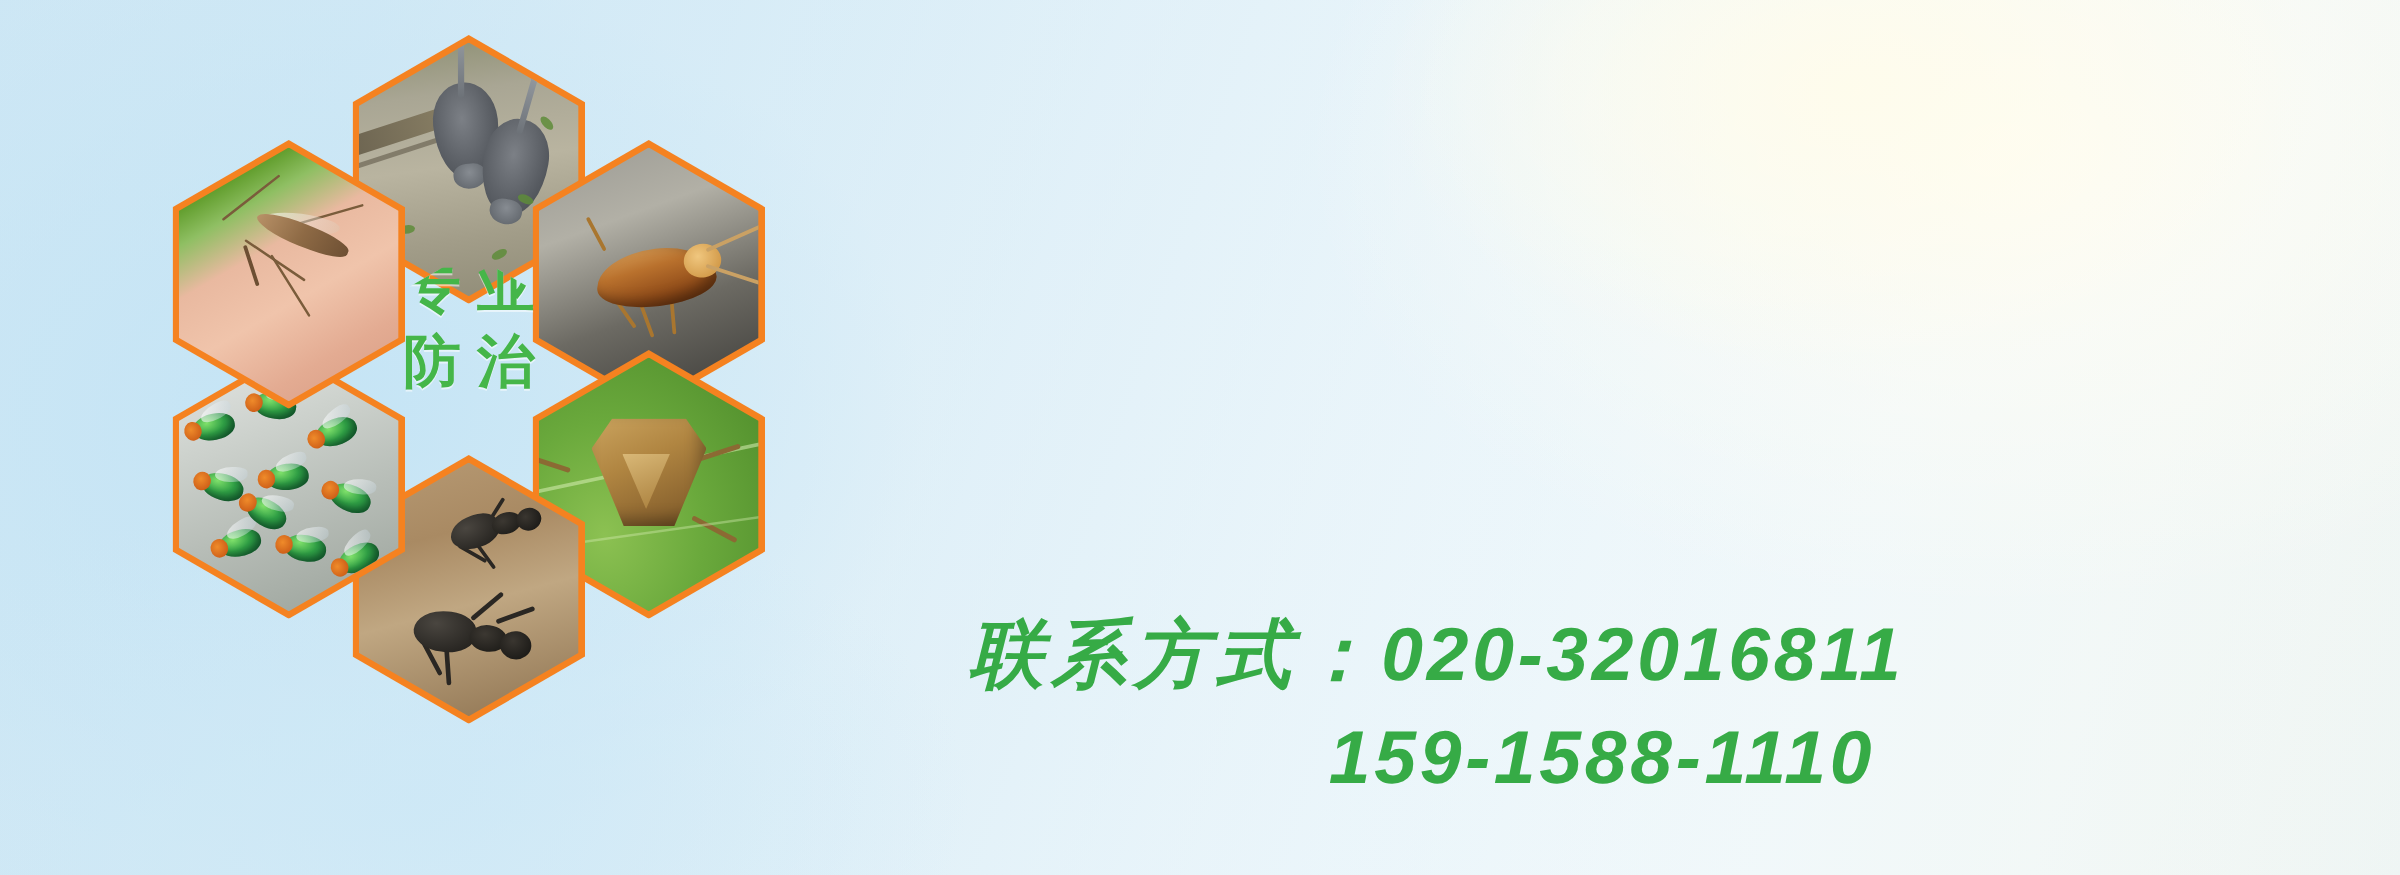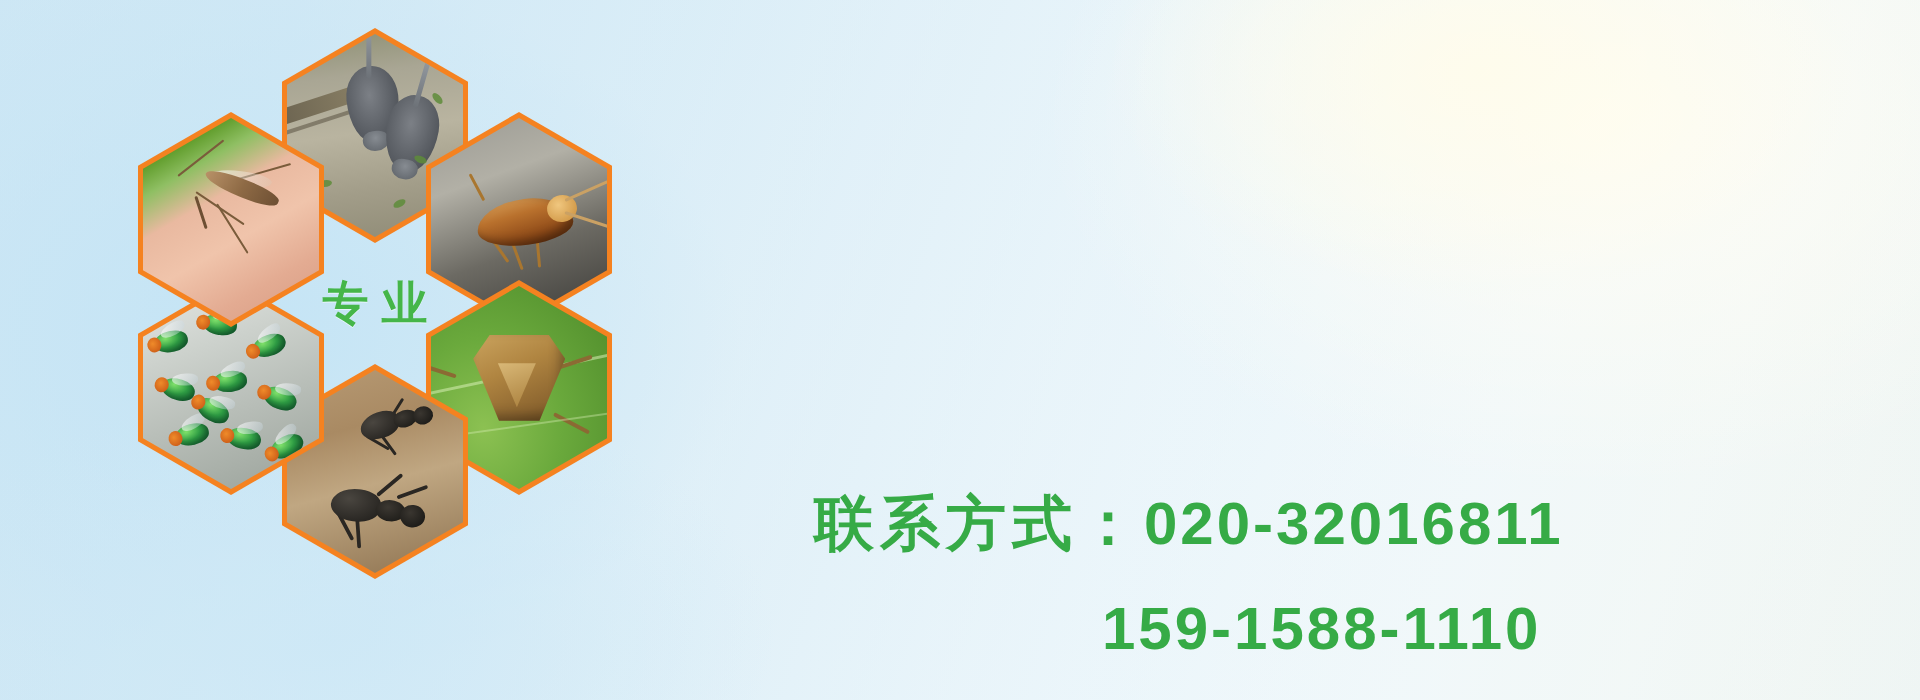--- a/index.html
+++ b/index.html
@@ -74,21 +74,21 @@
   }
   .hex-inner {
     width: 176px;
     height: 203px;
     -webkit-clip-path: polygon(50% 0%, 100% 25%, 100% 75%, 50% 100%, 0% 75%, 0% 25%);
     clip-path: polygon(50% 0%, 100% 25%, 100% 75%, 50% 100%, 0% 75%, 0% 25%);
     position: relative;
     overflow: hidden;
     display: flex;
     align-items: center;
-    justify-content: center;
+    justify-content: flex-start;
   }
 
   
   .hex-top       { left: 186px; top: 18px; }
   .hex-topright  { left: 330px; top: 102px; }
   .hex-botright  { left: 330px; top: 270px; }
   .hex-bottom    { left: 186px; top: 354px; }
   .hex-botleft   { left: 42px;  top: 270px; }
   .hex-topleft   { left: 42px;  top: 102px; }
   .hex-center    { left: 186px; top: 186px; }
@@ -345,35 +345,35 @@
     font-weight: 500;
     text-indent: 68px;
     letter-spacing: 0.5px;
     margin: 0;
     text-align: justify;
     text-justify: inter-character;
   }
 
   .contact-block {
     position: absolute;
-    left: 814px;
+    left: 775px;
     top: 483px;
     width: 1100px;
+    font-style: italic;
   }
   .contact-line {
     color: #36ab46;
     font-size: 60px;
     line-height: 82px;
     font-weight: 600;
     letter-spacing: 2px;
     white-space: nowrap;
   }
   .contact-line.secondary {
     padding-left: 288px;
-    margin-top: 23px;
   }
   .contact-label { letter-spacing: 6px; }
   .contact-num { letter-spacing: 3px; }
 </style>
 </head>
 <body>
 
 <div class="banner">
 
   <div class="haze-bottom"></div>
@@ -473,20 +473,21 @@
           <div class="mosq-wing"></div>
           <div class="mosq-body"></div>
           <div class="mosq-prob" style="left:30%;top:38%;transform:rotate(72deg);"></div>
         </div>
       </div>
     </div>
 
     <div class="hex hex-center">
       <div class="hex-inner">
         <div class="hex-label-line">专业</div>
+        <div class="hex-label-line">防治</div>
       </div>
     </div>
 
   </div>
 
 
   <div class="contact-block">
     <div class="contact-line">
       <span class="contact-label">联系方式：</span><span class="contact-num">020-32016811</span>
     </div>

